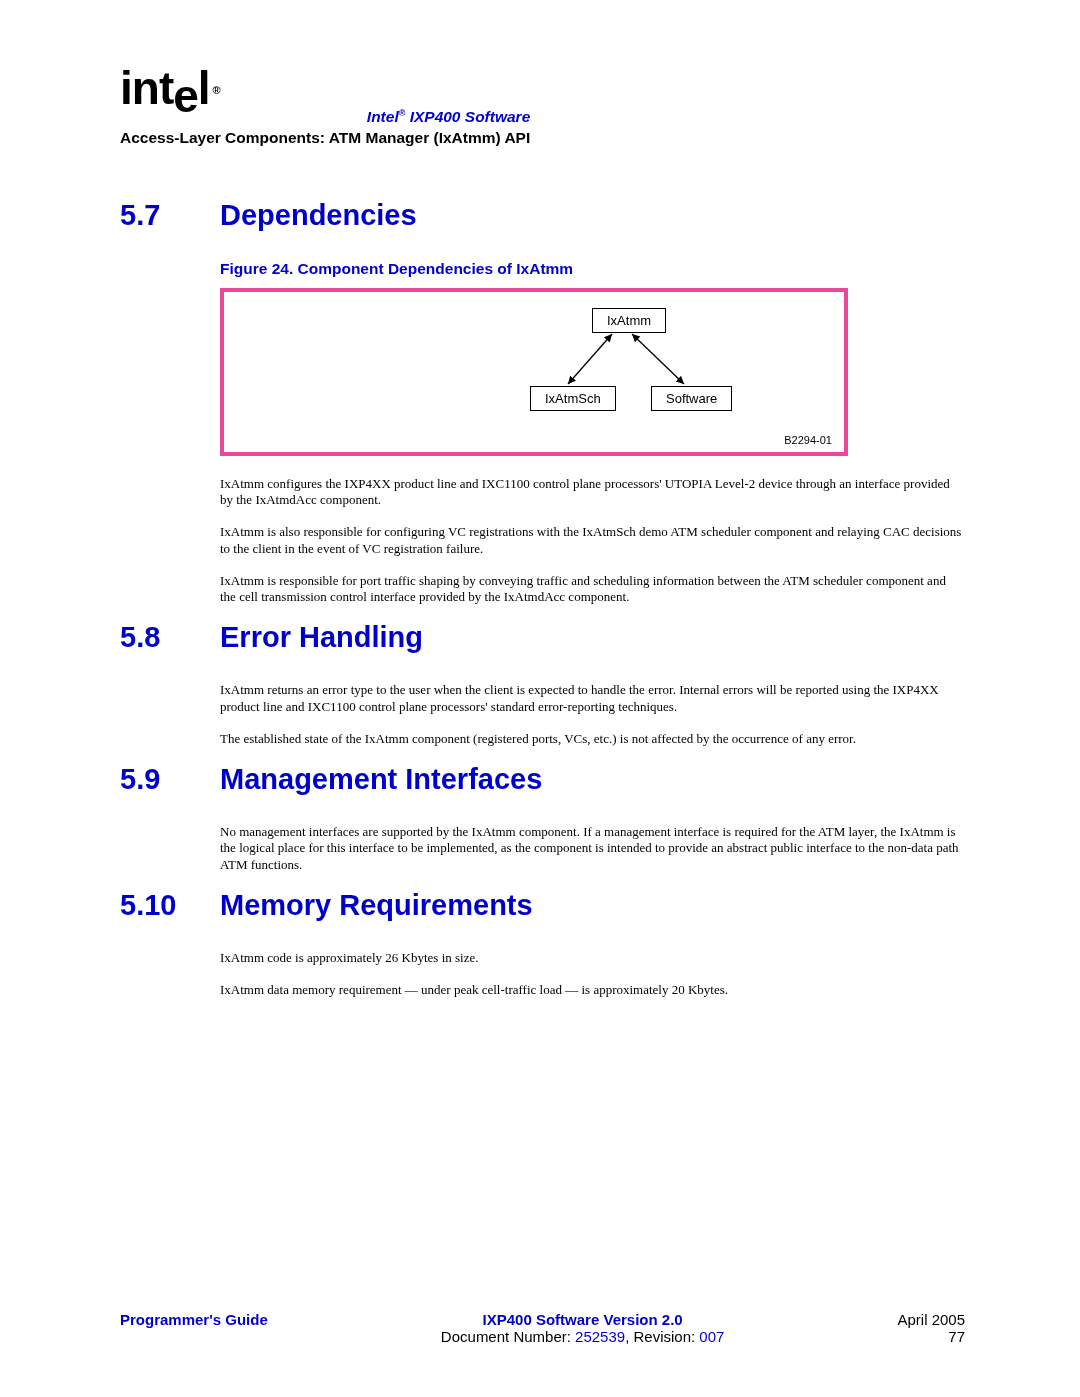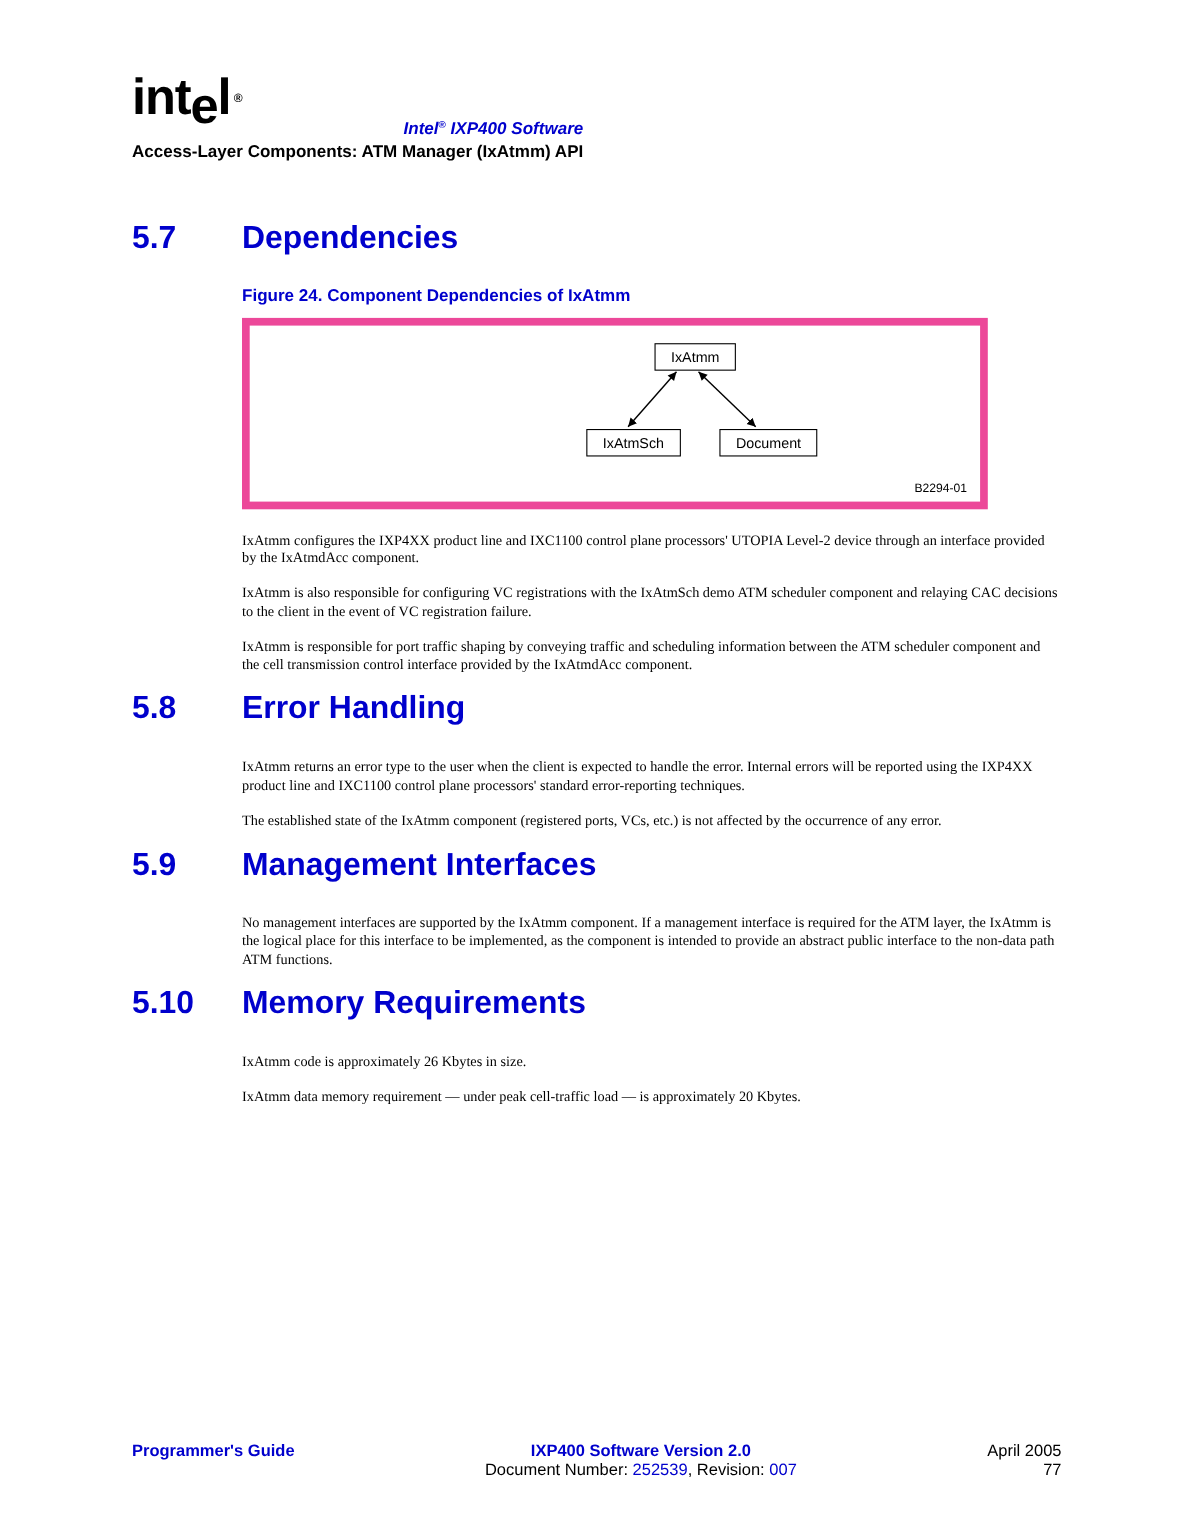--- a/index.html
+++ b/index.html
@@ -91,28 +91,27 @@
   .figure-caption {
     color: #0000cc;
     font-family: "Helvetica Neue", Arial, sans-serif;
     font-weight: 700;
     font-size: 15.5px;
     margin-left: 100px;
     margin-bottom: 10px;
   }
   .figure-box {
     margin-left: 100px;
-    border: 7px solid #ec4899;
+    border: 4px solid #ec4899;
     width: 620px;
     height: 160px;
     position: relative;
     margin-bottom: 20px;
     font-family: "Helvetica Neue", Arial, sans-serif;
     font-size: 13px;
-    padding-left: 44px;
   }
   .diag-box {
     position: absolute;
     border: 1px solid #000;
     padding: 4px 14px;
     background: #fff;
     text-align: center;
   }
   .diag-top { left: 368px; top: 16px; }
   .diag-bl  { left: 306px; top: 94px; }
@@ -188,21 +187,21 @@
         </marker>
         <marker id="ah2" markerWidth="8" markerHeight="8" refX="0" refY="3" orient="auto">
           <path d="M6,0 L0,3 L6,6 Z" fill="#000"></path>
         </marker>
       </defs>
       <line x1="388" y1="42" x2="344" y2="92" stroke="#000" stroke-width="1.3" marker-end="url(#ah)" marker-start="url(#ah2)"></line>
       <line x1="408" y1="42" x2="460" y2="92" stroke="#000" stroke-width="1.3" marker-end="url(#ah)" marker-start="url(#ah2)"></line>
     </svg>
     <div class="diag-box diag-top">IxAtmm</div>
     <div class="diag-box diag-bl">IxAtmSch</div>
-    <div class="diag-box diag-br">Document</div>
+    <div class="diag-box diag-br">Software</div>
     <div class="diag-code">B2294-01</div>
   </div>
 
   <div class="body-text">IxAtmm configures the IXP4XX product line and IXC1100 control plane processors' UTOPIA Level-2 device through an interface provided by the IxAtmdAcc component.</div>
   <div class="body-text">IxAtmm is also responsible for configuring VC registrations with the IxAtmSch demo ATM scheduler component and relaying CAC decisions to the client in the event of VC registration failure.</div>
   <div class="body-text">IxAtmm is responsible for port traffic shaping by conveying traffic and scheduling information between the ATM scheduler component and the cell transmission control interface provided by the IxAtmdAcc component.</div>
 
   <div class="section-row">
     <div class="section-num">5.8</div>
     <div class="section-title">Error Handling</div>

